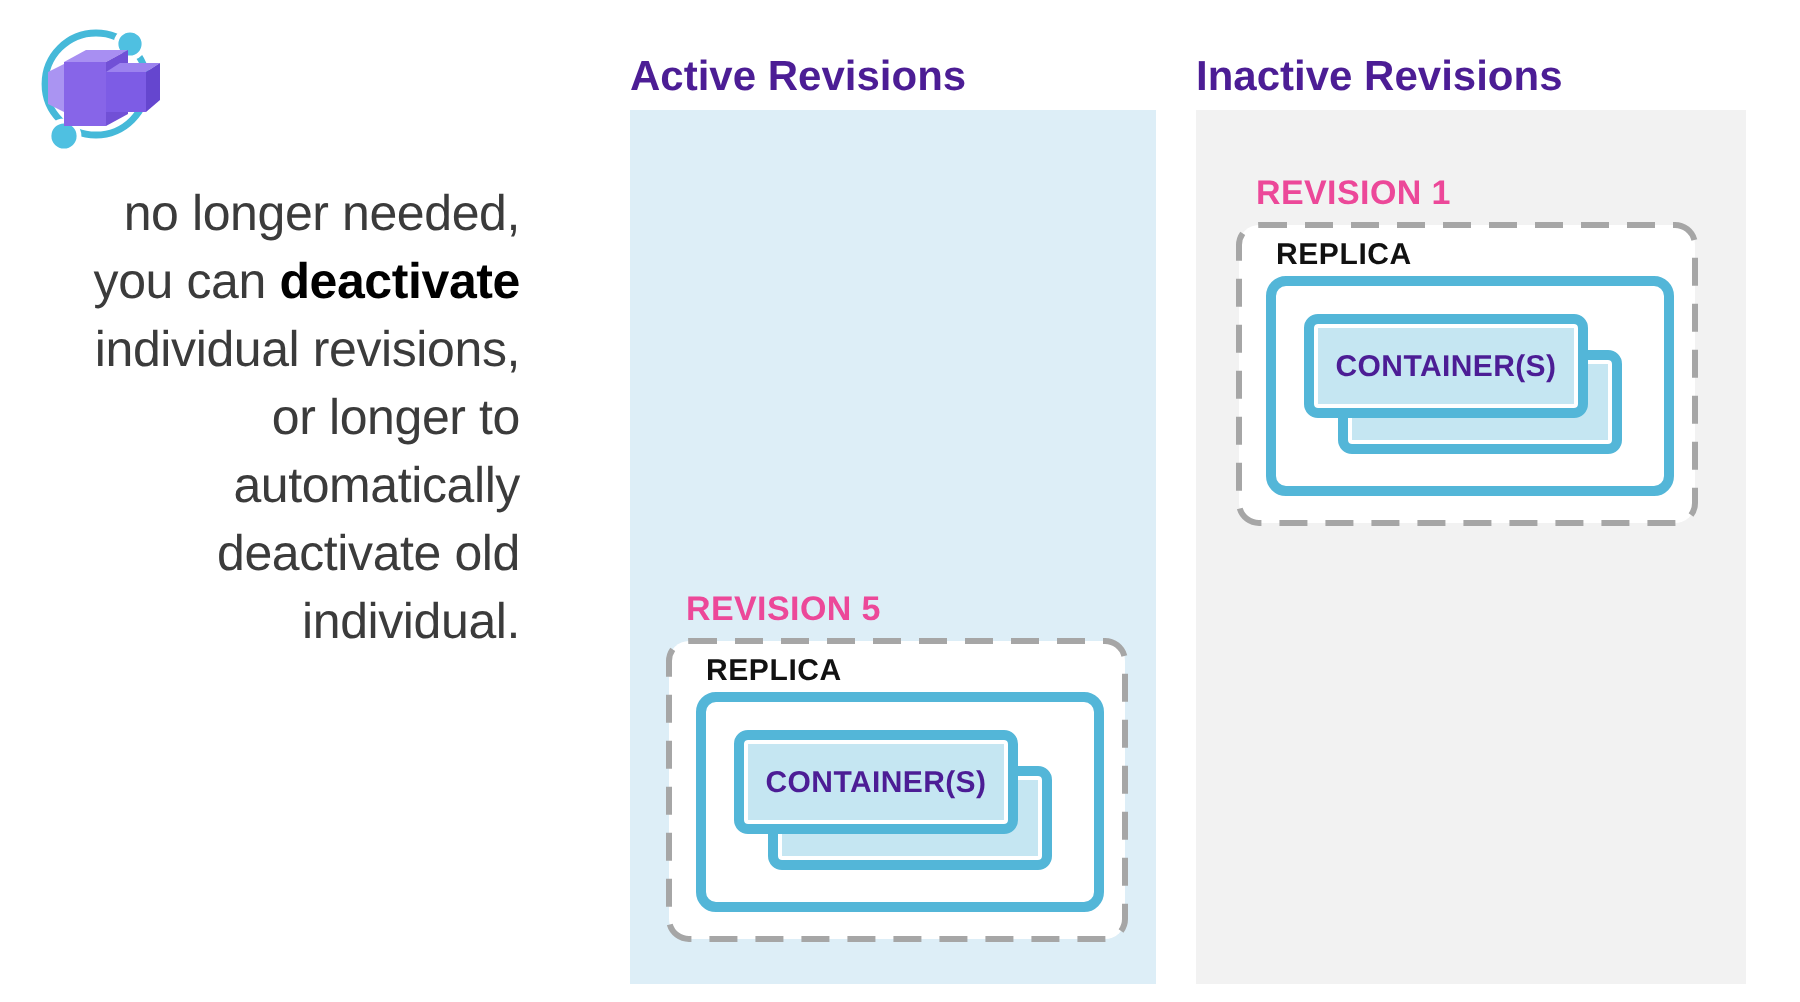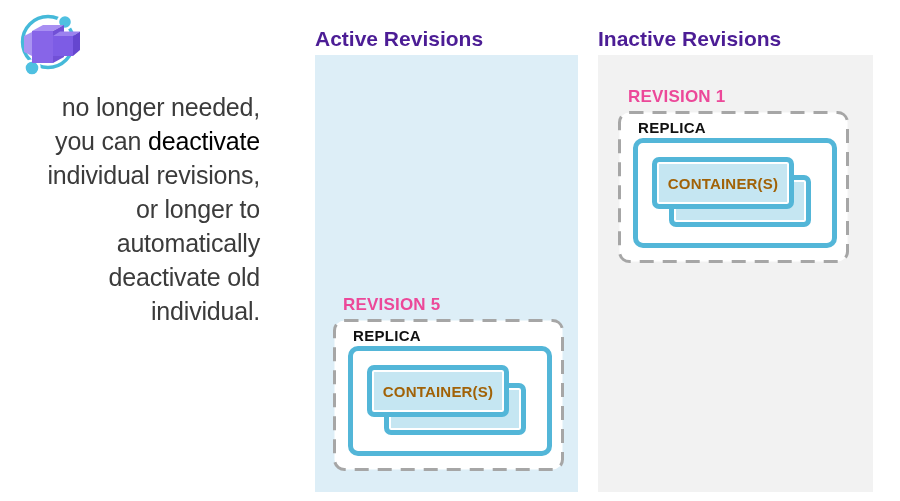--- a/index.html
+++ b/index.html
@@ -17,21 +17,21 @@
   .logo{left:14px;top:6px;width:74px;height:70px;}
 
   
   .intro{
     left:14px;top:90px;width:246px;
     text-align:right;
     font-size:25px;line-height:34px;
     color:#3b3b3b;
     letter-spacing:-0.2px;
   }
-  .intro b{color:#000;font-weight:400;}
+  .intro b{color:#000;font-weight:700;}
 
   
   .panel{top:55px;height:437px;}
   .panel.active-panel{left:315px;width:263px;background:#ddeef7;}
   .panel.inactive-panel{left:598px;width:275px;background:#f2f2f2;}
 
   .col-header{
     top:27px;height:26px;
     font-size:21px;font-weight:700;color:#4c1d95;
     text-align:left;white-space:nowrap;
@@ -71,21 +71,21 @@
     box-sizing:border-box;
     border:5px solid #53b6d8;
     border-radius:7px;
     background:#c5e6f2;
     box-shadow:inset 0 0 0 2px #ffffff;
   }
   .container-back{left:31px;top:32px;}
   .container-front{
     left:14px;top:14px;
     display:flex;align-items:center;justify-content:center;
-    font-size:15px;font-weight:700;color:#a16207;
+    font-size:15px;font-weight:700;color:#4c1d95;
     letter-spacing:0.2px;
   }
   .card-rev2{left:333px;top:294px;}
   .card-rev1{left:618px;top:86px;}
 </style>
 </head>
 <body>
 
 <div class="abs logo">
   <svg width="74" height="70" viewBox="0 0 74 70">

